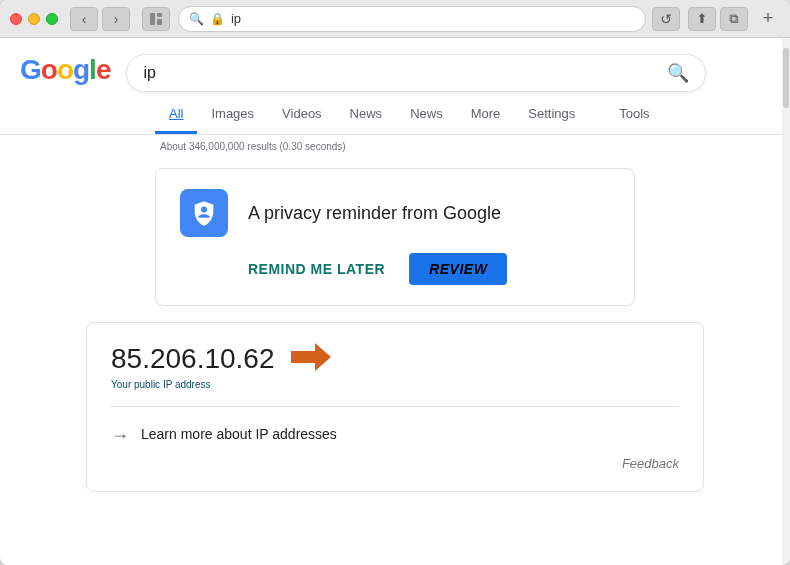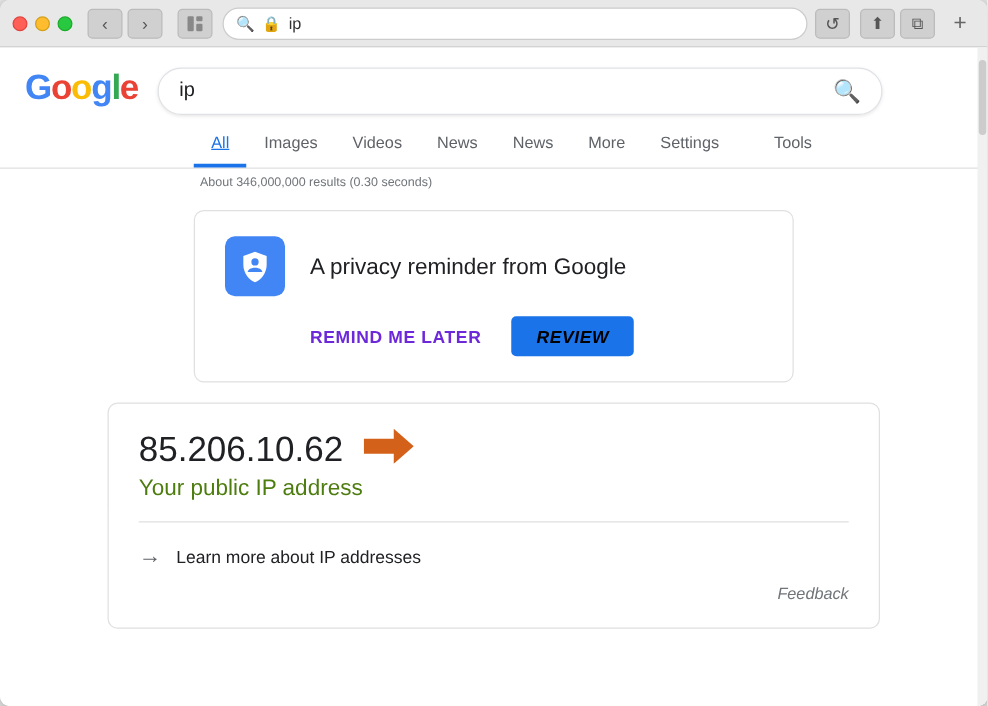--- a/index.html
+++ b/index.html
@@ -289,21 +289,21 @@
 
     .privacy-actions {
       display: flex;
       align-items: center;
       gap: 24px;
       margin-top: 16px;
       padding-left: 68px;
     }
 
     .remind-btn {
-      color: #6d28d9;
+      color: #0f766e;
       font-size: 14px;
       font-weight: 600;
       cursor: pointer;
       letter-spacing: 0.5px;
       text-transform: uppercase;
       background: none;
       border: none;
     }
 
     .review-btn {
@@ -335,22 +335,22 @@
       gap: 16px;
     }
 
     .ip-address {
       font-size: 28px;
       color: #202124;
       font-weight: 400;
     }
 
     .ip-label {
-      font-size: 18px;
-      color: #4d7c0f;
+      font-size: 10px;
+      color: #0c4a6e;
       margin-top: 4px;
     }
 
     .ip-divider {
       border: none;
       border-top: 1px solid #e0e0e0;
       margin: 16px 0;
     }
 
     .learn-more {

